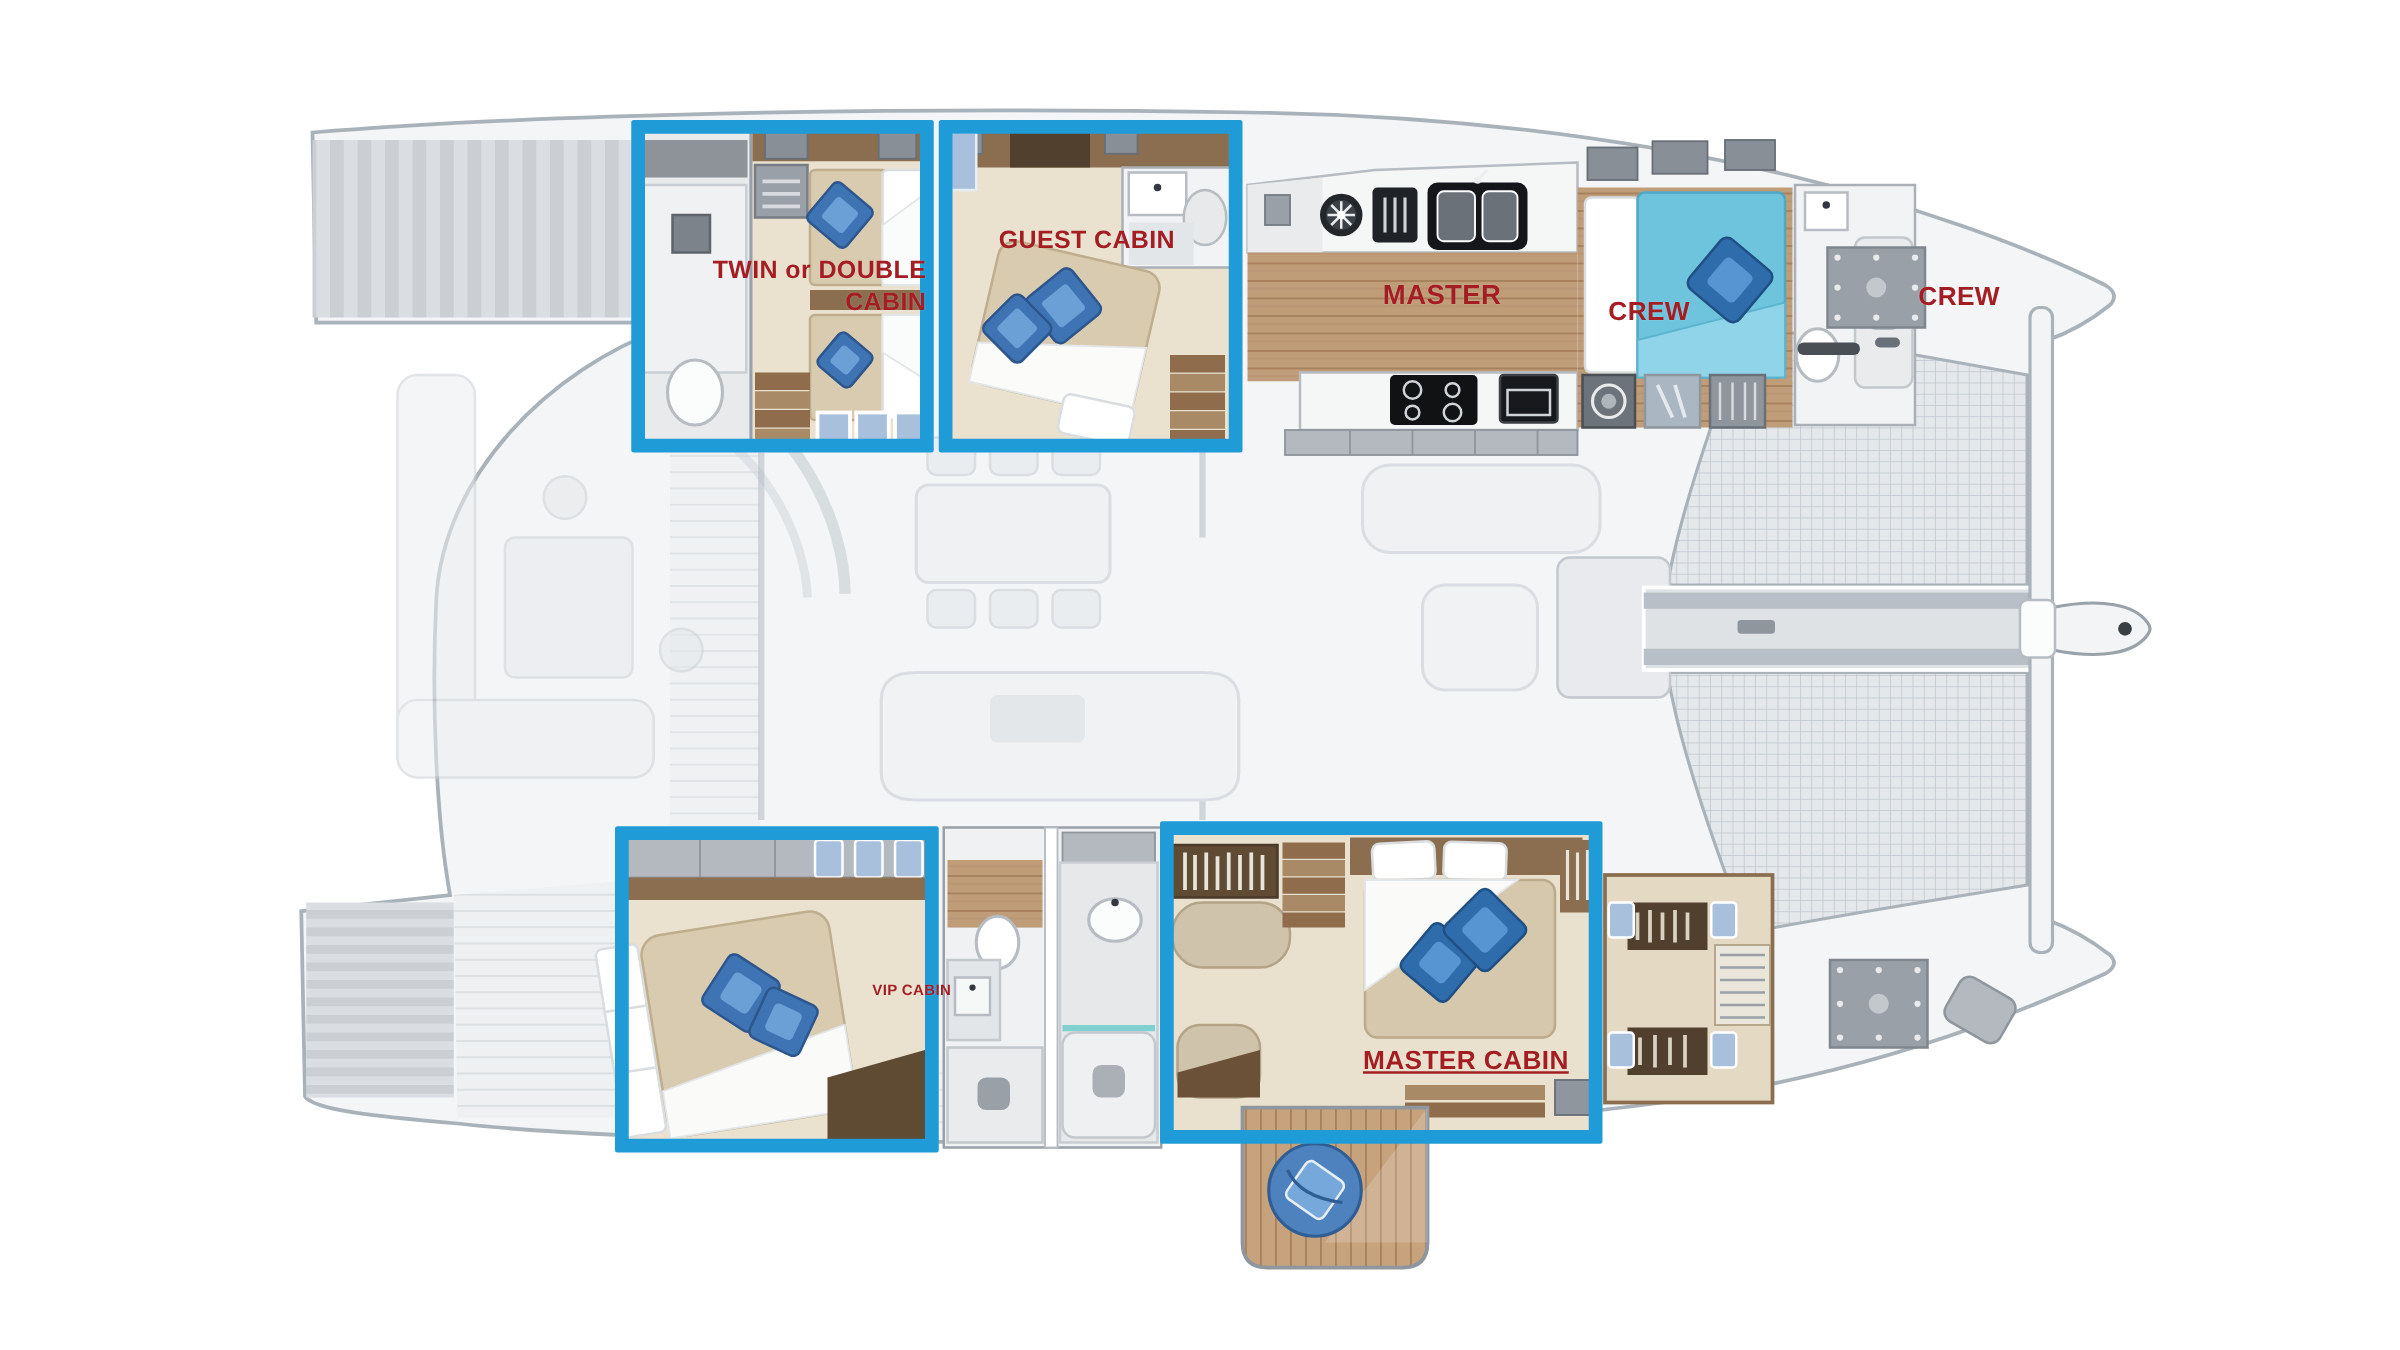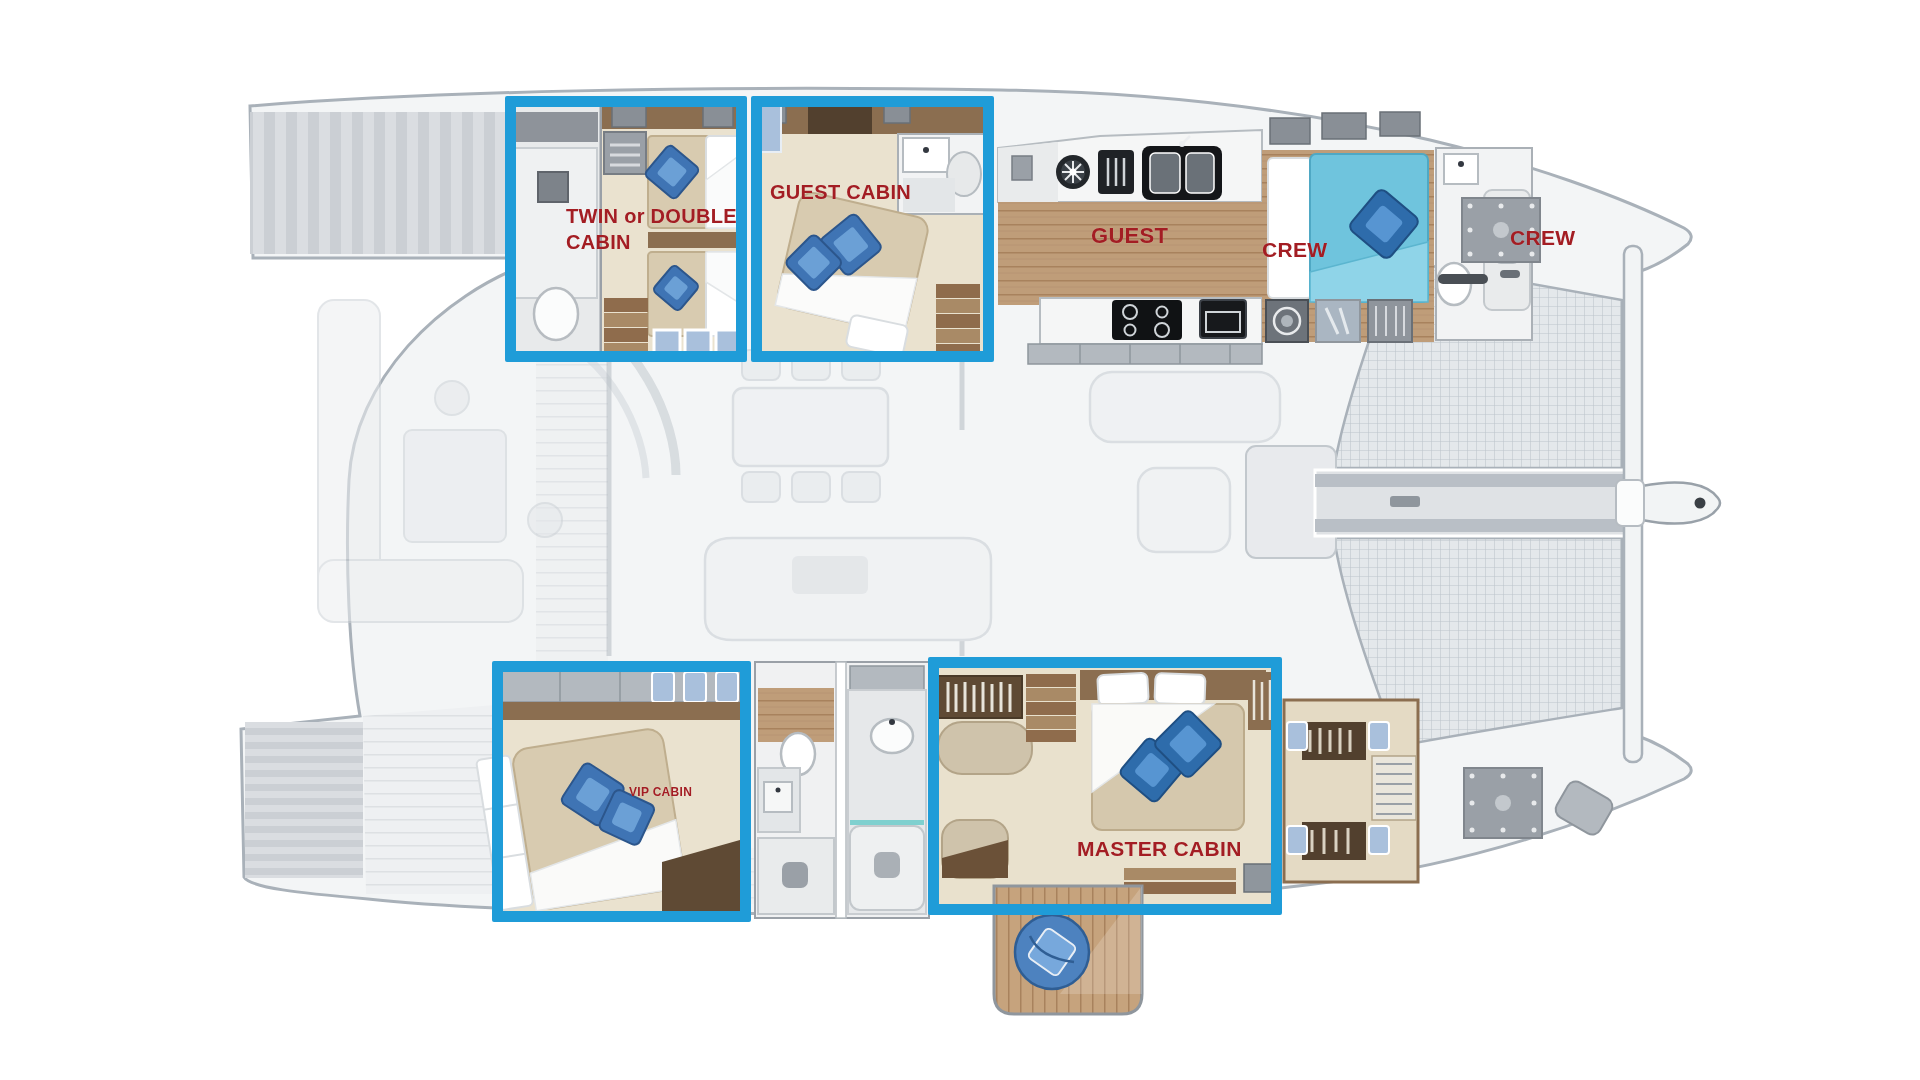--- a/index.html
+++ b/index.html
@@ -7,21 +7,21 @@
     position:relative;width:1920px;height:1080px;background:#ffffff;overflow:hidden;
     font-family:"Liberation Sans",sans-serif;
   }
   .canvas svg{position:absolute;left:0;top:0;}
   .hbox{
     position:absolute;border:11px solid var(--highlight,#1f9cd8);
     box-sizing:border-box;background:transparent;border-radius:2px;
   }
   .room-label{
     position:absolute;color:var(--label,#a31d23);font-weight:bold;
-    text-align:left;letter-spacing:.3px;line-height:1.28;
+    text-align:right;letter-spacing:.3px;line-height:1.28;
     text-shadow:0 0 1px rgba(255,255,255,.4);
   }
 </style>
 </head>
 <body>
 
 <div class="canvas">
 
 <svg width="1920" height="1080" viewBox="0 0 1920 1080">
   <defs>
@@ -429,19 +429,19 @@
   </g>
 </svg>
 
 <div class="hbox" style="left:505px;top:96px;width:242px;height:266px;"></div>
 <div class="hbox" style="left:751px;top:96px;width:243px;height:266px;"></div>
 <div class="hbox" style="left:492px;top:661px;width:259px;height:261px;"></div>
 <div class="hbox" style="left:928px;top:657px;width:354px;height:258px;"></div>
 
 <div class="room-label" style="left:566px;top:204px;width:175px;font-size:20px;">TWIN or DOUBLE CABIN</div>
 <div class="room-label" style="left:770px;top:180px;width:170px;font-size:20px;">GUEST CABIN</div>
-<div class="room-label" style="left:1091px;top:222px;width:110px;font-size:22px;">GUEST</div>
+<div class="room-label" style="left:1091px;top:222px;width:110px;font-size:22px;">MASTER</div>
 <div class="room-label" style="left:1262px;top:237px;width:90px;font-size:21px;">CREW</div>
 <div class="room-label" style="left:1510px;top:225px;width:90px;font-size:21px;">CREW</div>
 <div class="room-label" style="left:629px;top:785px;width:132px;font-size:12px;">VIP CABIN</div>
-<div class="room-label" style="left:1077px;top:836px;width:178px;font-size:21px;">MASTER CABIN</div>
+<div class="room-label" style="left:1077px;top:836px;width:178px;font-size:21px;text-decoration:underline;">MASTER CABIN</div>
 
 </div>
 
 </body></html>

